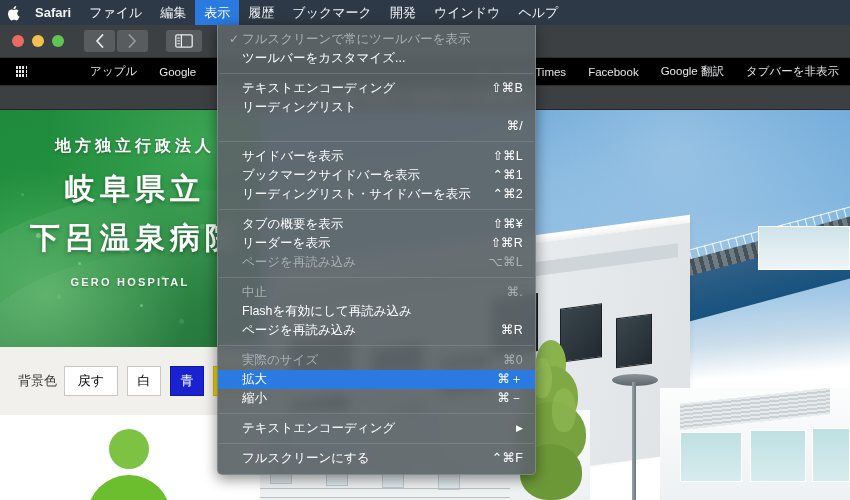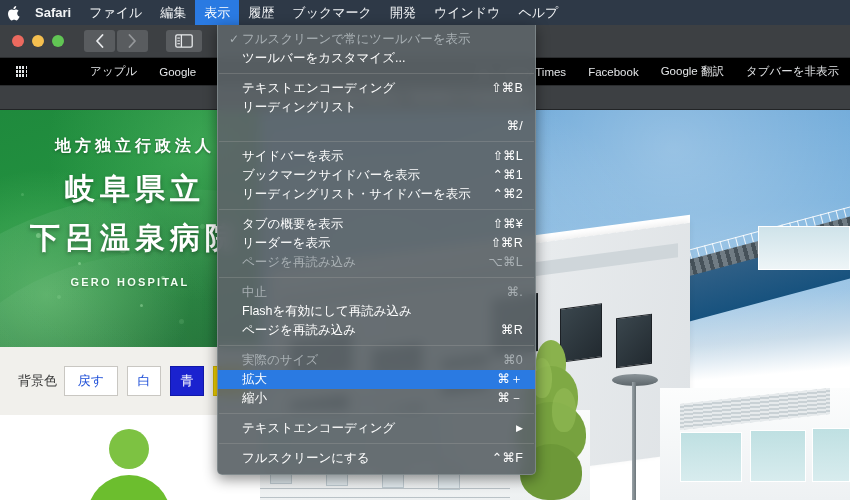--- a/index.html
+++ b/index.html
@@ -142,21 +142,21 @@
     display: flex; align-items: center;
   }
   .bgcolor-label {
     width: 46px; margin-left: 18px;
     font-size: 13px; color: #3a3a3a; line-height: 20px;
   }
   .bgc-btns { display: flex; gap: 9px; align-items: center; }
   .bgc-btn {
     min-width: 34px; height: 30px; padding: 0 8px;
     display: flex; align-items: center; justify-content: center;
-    font-size: 13px; border: 1px solid #c9c7c2; background: #ffffff; color: #1d4ed8;
+    font-size: 13px; border: 1px solid #c9c7c2; background: #ffffff; color: #000000;
   }
   .bgc-btn.wide { min-width: 54px; }
   .bgc-btn.blue { background: #1a22cf; color: #ffffff; border-color: #1118a8; }
   .bgc-btn.yellow { background: #f5d400; color: #1a1a1a; border-color: #d4b800; }
 
   .person-area {
     position: absolute; left: 0; top: 305px; width: 260px; height: 85px; background: #ffffff;
   }
   .person-icon {
     position: absolute; left: 86px; top: 14px; width: 86px; height: 90px;

